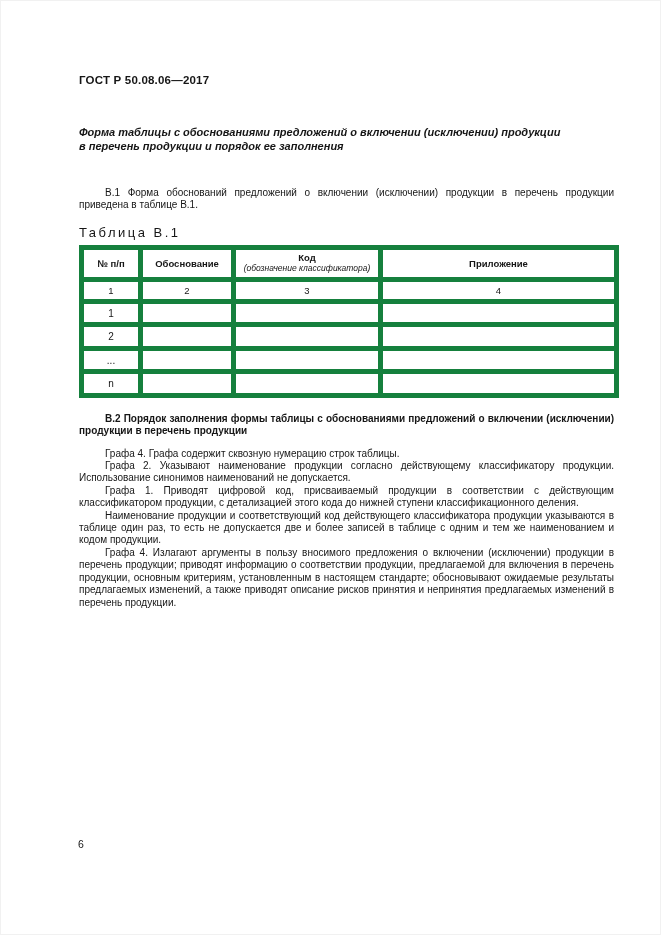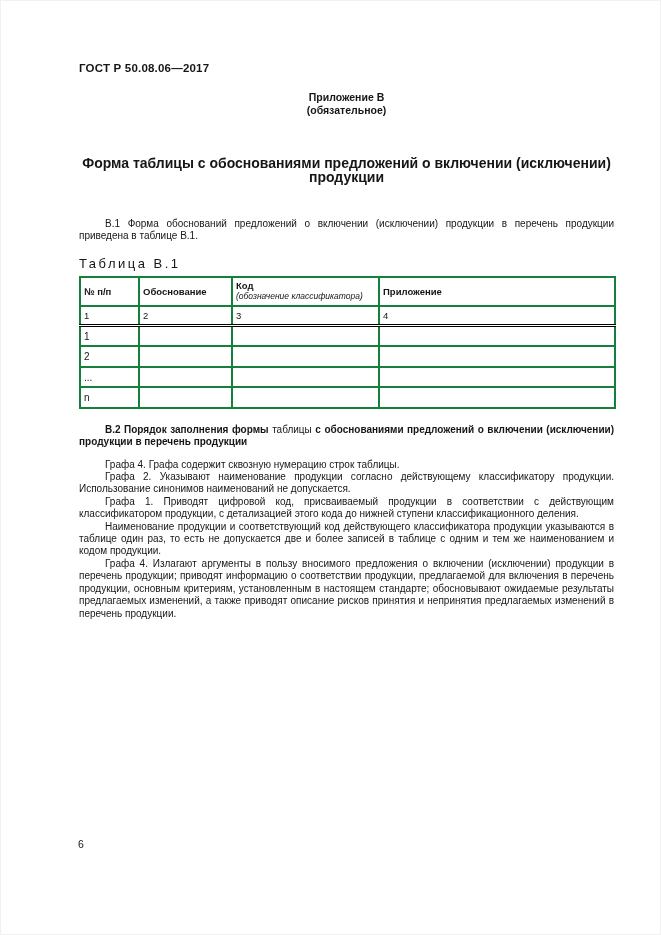--- a/index.html
+++ b/index.html
@@ -7,42 +7,43 @@
     width: 661px; height: 935px;
     background: #ffffff;
     font-family: "Liberation Sans", sans-serif;
     color: #161616;
     position: relative;
     overflow: hidden;
     box-shadow: inset 0 0 0 1px #f1f1f1;
   }
   .content {
     position: absolute;
-    left: 79px; top: 0;
+    left: 79px; top: 12px;
     width: 535px;
   }
   .doc-number {
     margin-top: 62px;
     font-weight: bold;
     font-size: 11.5px;
     letter-spacing: 0.2px;
   }
   .annex {
     margin-top: 17px;
     text-align: center;
     font-weight: bold;
     font-size: 10.5px;
     line-height: 13px;
   }
   .main-title {
     margin-top: 40px;
-    text-align: center;
+    text-align: left;
     font-weight: bold;
-    font-size: 14px;
+    font-size: 11px;
     line-height: 13.5px;
+    font-style: italic;
   }
   .para {
     font-size: 10px;
     line-height: 12.4px;
     text-align: justify;
     text-indent: 26px;
     margin: 0;
   }
   .b1-para { margin-top: 34px; }
   .table-caption {
@@ -51,22 +52,22 @@
     letter-spacing: 2.5px;
   }
   table.form-table {
     margin-top: 5px;
     width: 535px;
     border-collapse: collapse;
     table-layout: fixed;
     border: 1.5px solid #000;
   }
   .form-table th, .form-table td {
-    border: 2px solid #15803d;
-    text-align: left;
+    border: 5px solid #15803d;
+    text-align: center;
     vertical-align: middle;
     padding: 1px 3px;
     overflow: hidden;
   }
   .head-row th {
     font-weight: bold;
     font-size: 9.5px;
     line-height: 11px;
     height: 25px;
   }
@@ -86,41 +87,38 @@
     height: 16.5px;
   }
   .b2-head {
     margin-top: 15px;
     font-size: 10px;
     line-height: 12.4px;
     text-align: justify;
     text-indent: 26px;
     font-weight: bold;
   }
-  .b2-head .regular { font-weight: normal; }
+  .b2-head .regular { font-weight: bold; }
   .page-number {
     position: absolute;
     left: 78px; top: 838px;
     font-size: 10.5px;
   }
 </style>
 </head>
 <body>
 
 <div class="content">
 
   <div class="doc-number">ГОСТ Р 50.08.06—2017</div>
 
-  <div class="annex">
-    <div>Приложение В</div>
-    <div>(обязательное)</div>
-  </div>
 
   <div class="main-title">
     <div>Форма таблицы с обоснованиями предложений о включении (исключении) продукции</div>
+    <div>в перечень продукции и порядок ее заполнения</div>
   </div>
 
   <p class="para b1-para">В.1 Форма обоснований предложений о включении (исключении) продукции в перечень продукции приведена в таблице В.1.</p>
 
   <div class="table-caption">Таблица В.1</div>
 
   <table class="form-table">
     <colgroup>
       <col style="width:59px">
       <col style="width:93px">

